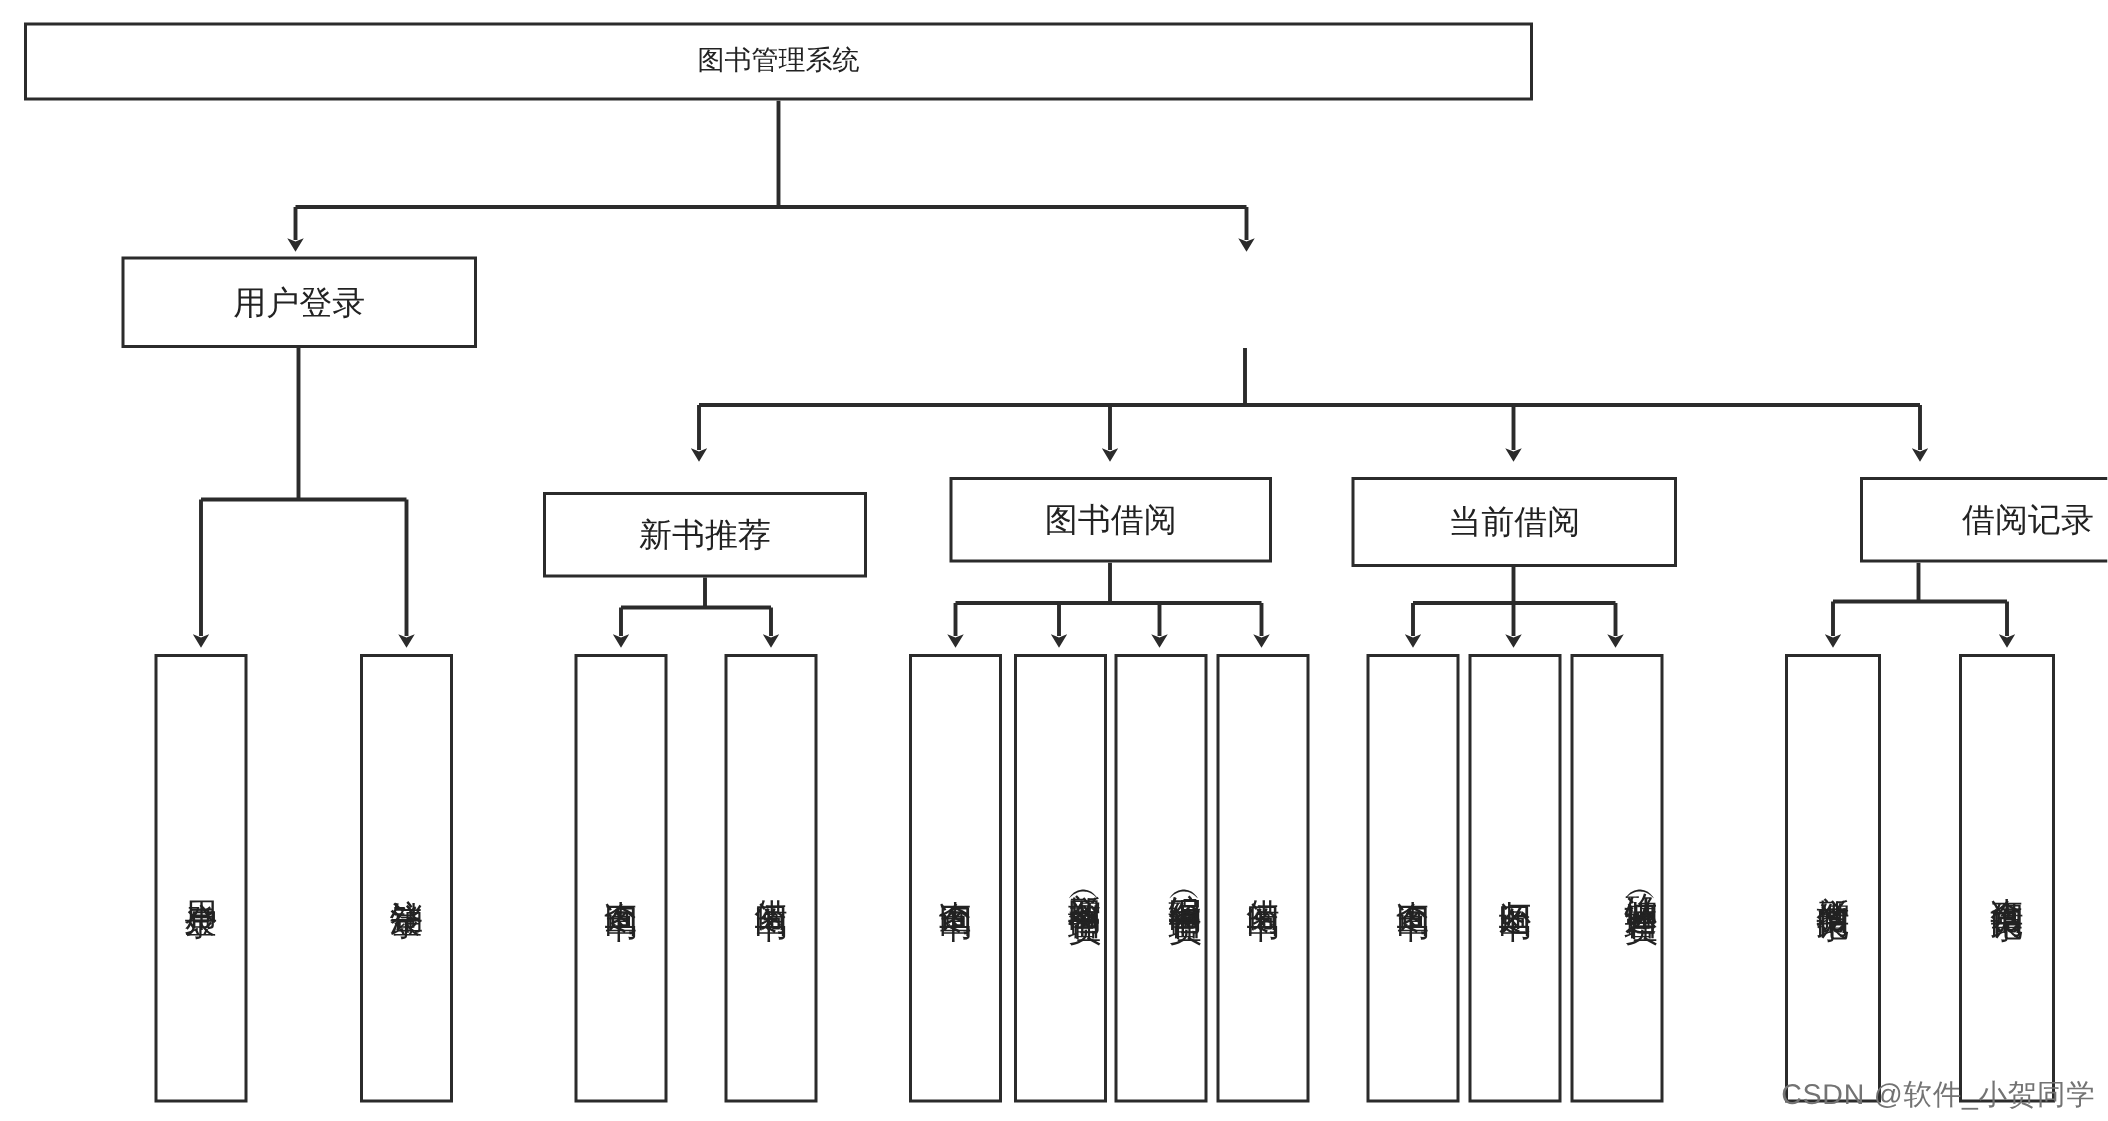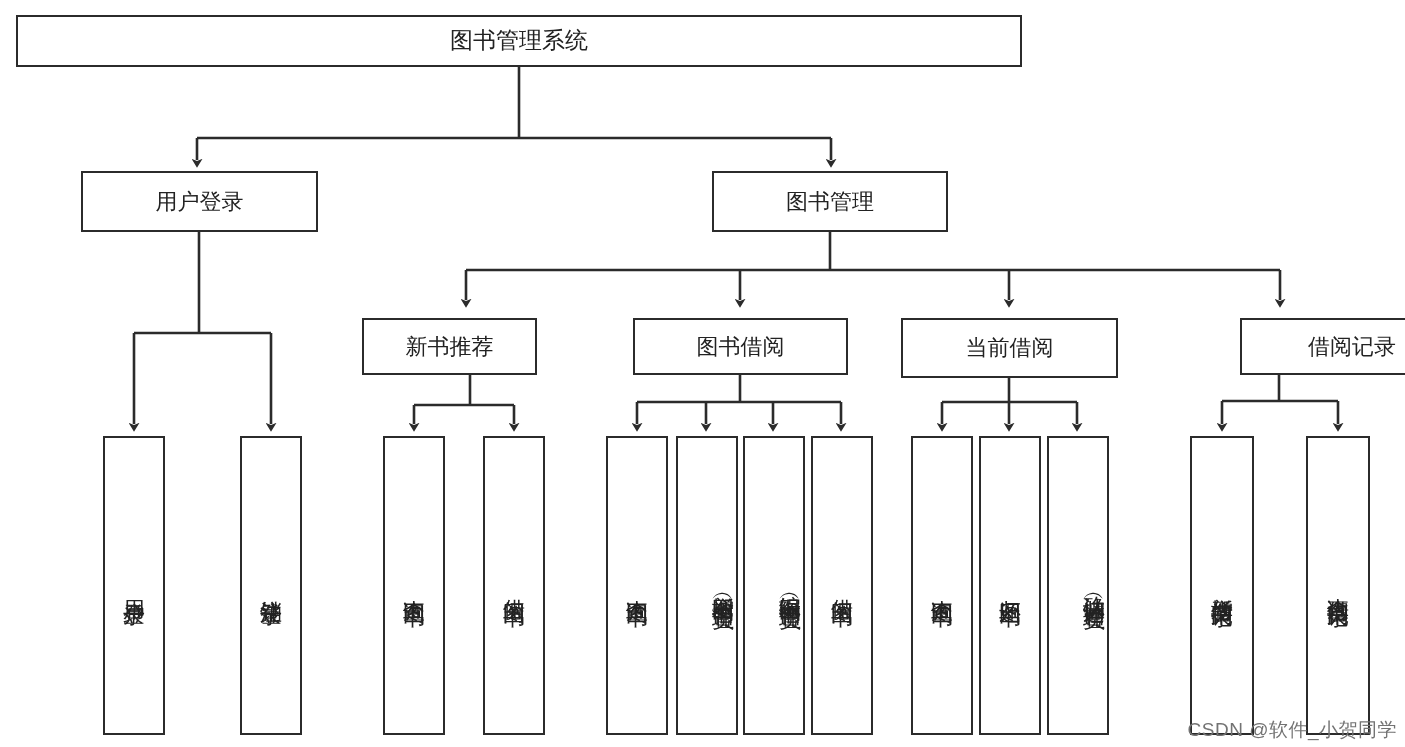--- a/index.html
+++ b/index.html
@@ -12,21 +12,21 @@
     position:absolute;
     box-sizing:border-box;
     background:#ffffff;
     border:2.5px solid #2b2b2b;
     display:flex;
     align-items:center;
     justify-content:center;
     color:#222222;
     line-height:1.18;
   }
-  .node.root{font-size:23px;}
+  .node.root{font-size:18px;}
   .node.lvl2{font-size:22px;}
   .node.lvl3{font-size:22px;}
   .node.leaf{
     font-size:22px;
     writing-mode:vertical-rl;
     text-orientation:upright;
     letter-spacing:2px;
     align-items:center;
     justify-content:center;
     padding:4px 0;
@@ -100,25 +100,22 @@
     </g>
   </svg>
 
   <div class="node root" style="left:16px;top:15px;width:1006px;height:52px;">
     <span class="label">图书管理系统</span>
   </div>
 
   <div class="node lvl2" style="left:81px;top:171px;width:237px;height:61px;">
     <span class="label">用户登录</span>
   </div>
-  <div class="node lvl2" style="left:712px;top:171px;width:236px;height:61px;">
-    <span class="label">图书管理</span>
-  </div>
 
-  <div class="node lvl3" style="left:362px;top:318px;width:175px;height:57px;">
+  <div class="node lvl3" style="left:362px;top:328px;width:216px;height:57px;">
     <span class="label">新书推荐</span>
   </div>
   <div class="node lvl3" style="left:633px;top:318px;width:215px;height:57px;">
     <span class="label">图书借阅</span>
   </div>
   <div class="node lvl3" style="left:901px;top:318px;width:217px;height:60px;">
     <span class="label">当前借阅</span>
   </div>
   <div class="node lvl3" style="left:1240px;top:318px;width:196px;height:57px;padding-left:28px;">
     <span class="label">借阅记录</span>

